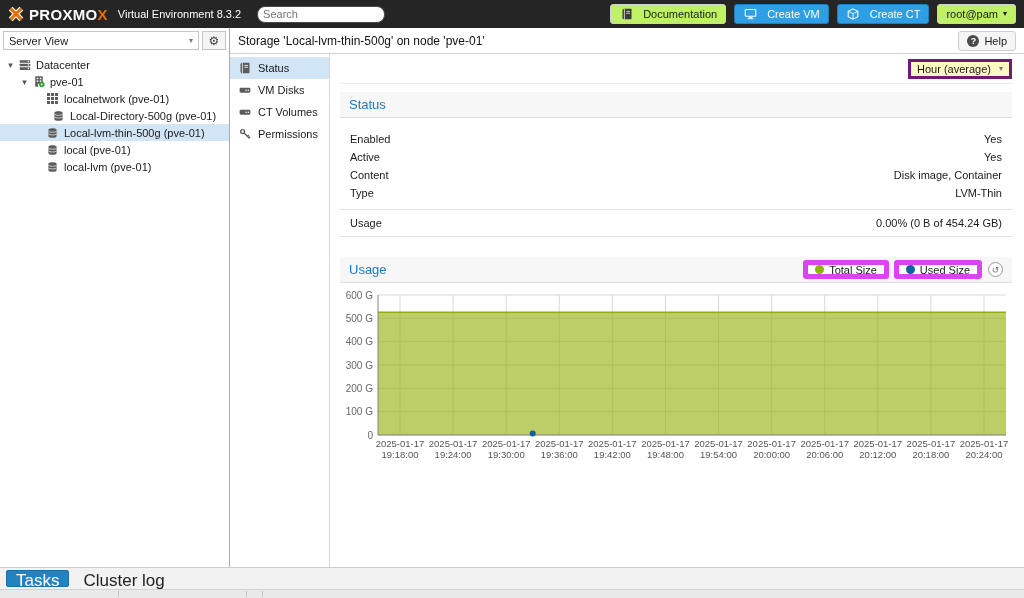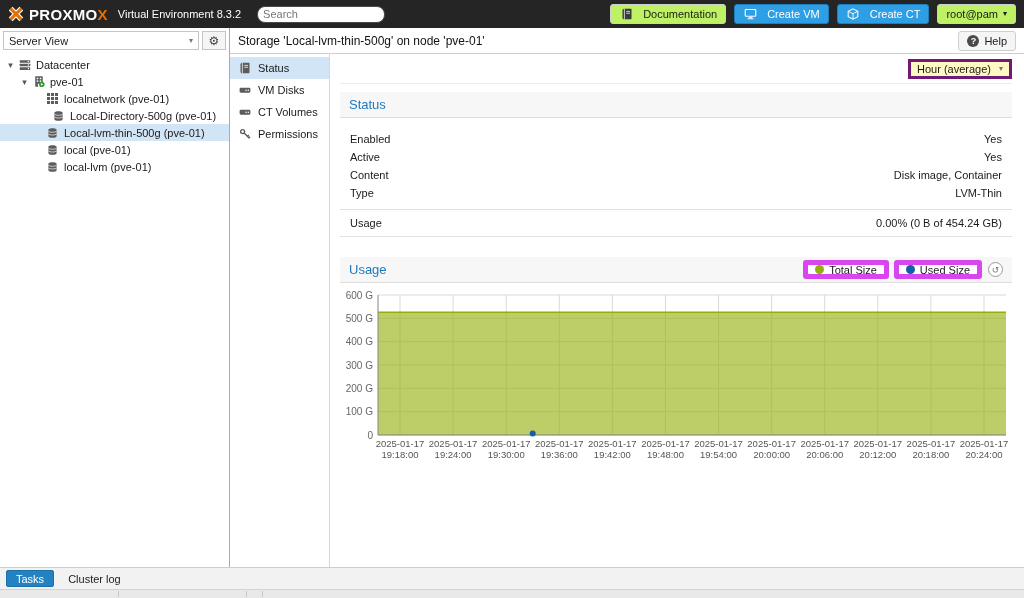--- a/index.html
+++ b/index.html
@@ -57,21 +57,21 @@
   .srow.sep { margin-top:7px; border-top:1px solid #e2e2e2; border-bottom:1px solid #e2e2e2; height:auto; padding:7px 10px; }
   .legend { margin-left:auto; display:flex; gap:5px; align-items:center; }
   .chip { display:inline-flex; align-items:center; gap:5px; height:19px; padding:0 7px; border:5px solid #d946ef; border-radius:3px; background:#fff; cursor:pointer; }
   .dot { width:9px; height:9px; border-radius:50%; display:inline-block; }
   .undo-btn { width:15px; height:15px; border-radius:50%; border:1px solid #9a9a9a; background:#fff; margin-left:6px; color:#777; font-size:9px; display:flex; align-items:center; justify-content:center; cursor:pointer; }
   #chart { margin-top:6px; }
   #chart svg { font-family:inherit; display:block; }
 
   
   .footer { flex:0 0 22px; background:#f2f2f2; border-top:1px solid #cdcdcd; display:flex; align-items:center; gap:4px; padding:0 6px; }
-  .ftab { height:17px; padding:0 9px; font-size:11px; border:1px solid transparent; background:transparent; color:#222; cursor:pointer; border-radius:2px; }
+  .ftab { height:17px; padding:0 9px; font-size:17px; border:1px solid transparent; background:transparent; color:#222; cursor:pointer; border-radius:2px; }
   .ftab.active { background:#2383c2; border-color:#1b6ea6; color:#fff; }
   .bstrip { flex:0 0 9px; background:#e9e9e9; border-top:1px solid #d2d2d2; position:relative; }
   .bsep { position:absolute; top:1px; bottom:1px; width:1px; background:#c6c6c6; }
 </style>
 </head>
 <body>
 
 <div class="app">
 
   <header class="topbar">

